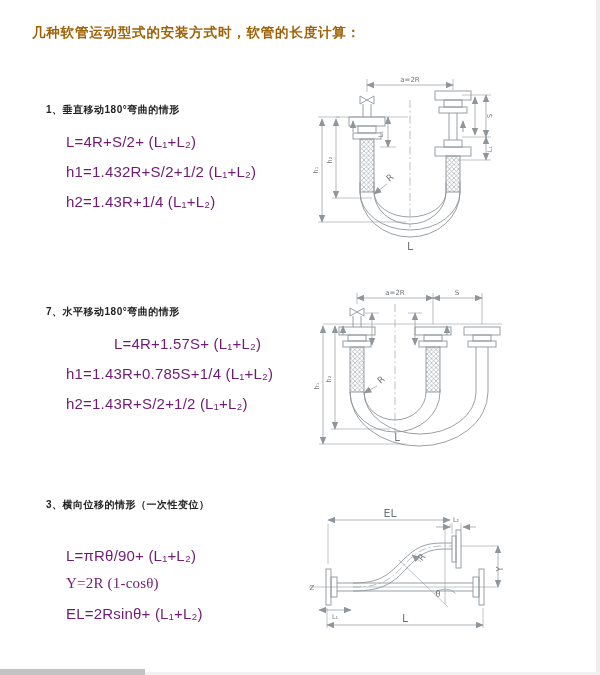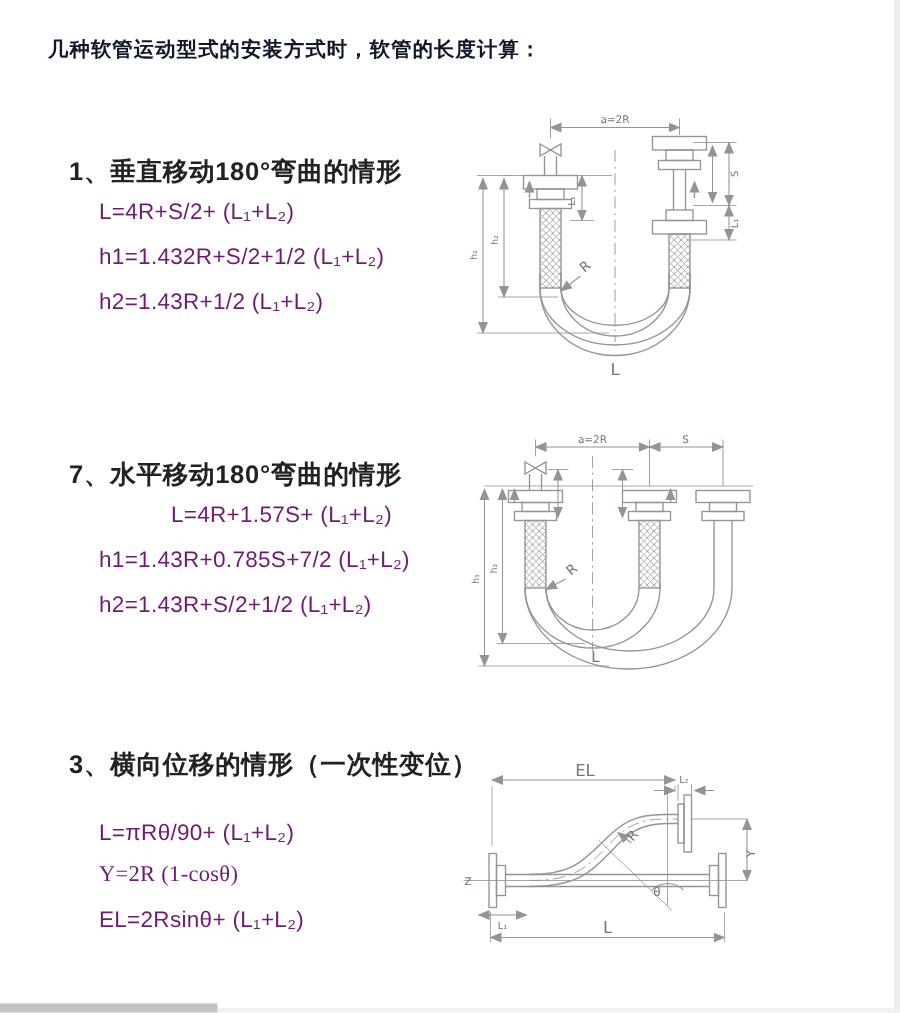--- a/index.html
+++ b/index.html
@@ -2,46 +2,46 @@
 <html><head>
 <meta charset="utf-8">
 <style>
   html,body{margin:0;padding:0;}
   body{
     width:600px;height:675px;position:relative;background:#ffffff;
     font-family:"Liberation Sans","DejaVu Sans",sans-serif;
     overflow:hidden;color:#2a2a2a;
   }
   .abs{position:absolute;white-space:nowrap;}
-  .doc-title{font-size:13.5px;font-weight:600;letter-spacing:0.8px;color:#0f172a;}
-  .sec-heading{font-size:17px;font-weight:600;letter-spacing:0.5px;color:#222;}
+  .doc-title{font-size:13.5px;font-weight:600;letter-spacing:0.8px;color:#a16207;}
+  .sec-heading{font-size:10px;font-weight:600;letter-spacing:0.5px;color:#222;}
   .formula{font-size:15px;font-weight:400;color:#701a75;letter-spacing:0.2px;}
   svg{position:absolute;overflow:visible;}
   svg text{font-family:"DejaVu Sans","Liberation Sans",sans-serif;fill:#70767b;}
   .edge-right{position:absolute;right:0;top:0;width:4px;height:675px;background:#ededed;}
   .edge-bottom{position:absolute;left:0;top:669px;width:145px;height:6px;background:#c3c3c3;}
   .edge-bottom-rest{position:absolute;left:145px;top:672px;width:455px;height:3px;background:#f1f1f1;}
 </style>
 </head>
 <body>
 
 <div class="edge-right"></div>
 <div class="edge-bottom"></div>
 <div class="edge-bottom-rest"></div>
 
 <div class="abs doc-title" style="left:32px;top:24px;">几种软管运动型式的安装方式时，软管的长度计算：</div>
 
 <div class="abs sec-heading" style="left:46px;top:103px;">1、垂直移动180°弯曲的情形</div>
 <div class="abs formula" style="left:66px;top:133px;">L=4R+S/2+ (L₁+L₂)</div>
 <div class="abs formula" style="left:66px;top:163px;">h1=1.432R+S/2+1/2 (L₁+L₂)</div>
-<div class="abs formula" style="left:66px;top:193px;">h2=1.43R+1/2 (L₁+L₂)</div>
+<div class="abs formula" style="left:66px;top:193px;">h2=1.43R+1/4 (L₁+L₂)</div>
 
 <div class="abs sec-heading" style="left:46px;top:305px;">7、水平移动180°弯曲的情形</div>
 <div class="abs formula" style="left:66px;top:335px;margin-left:48px;">L=4R+1.57S+ (L₁+L₂)</div>
-<div class="abs formula" style="left:66px;top:365px;">h1=1.43R+0.785S+7/2 (L₁+L₂)</div>
+<div class="abs formula" style="left:66px;top:365px;">h1=1.43R+0.785S+1/4 (L₁+L₂)</div>
 <div class="abs formula" style="left:66px;top:395px;">h2=1.43R+S/2+1/2 (L₁+L₂)</div>
 
 <div class="abs sec-heading" style="left:46px;top:498px;">3、横向位移的情形（一次性变位）</div>
 <div class="abs formula" style="left:66px;top:547px;">L=πRθ/90+ (L₁+L₂)</div>
 <div class="abs formula" style="left:66px;top:575px;font-family:Liberation Serif, serif;">Y=2R (1-cosθ)</div>
 <div class="abs formula" style="left:66px;top:605px;">EL=2Rsinθ+ (L₁+L₂)</div>
 
 <svg style="left:310px;top:70px;" width="290" height="195" viewBox="0 0 290 195">
   <defs>
     <marker id="d1a" viewBox="0 0 6 5" markerWidth="8" markerHeight="7" refX="5.5" refY="2.5" orient="auto-start-reverse" markerUnits="userSpaceOnUse">

